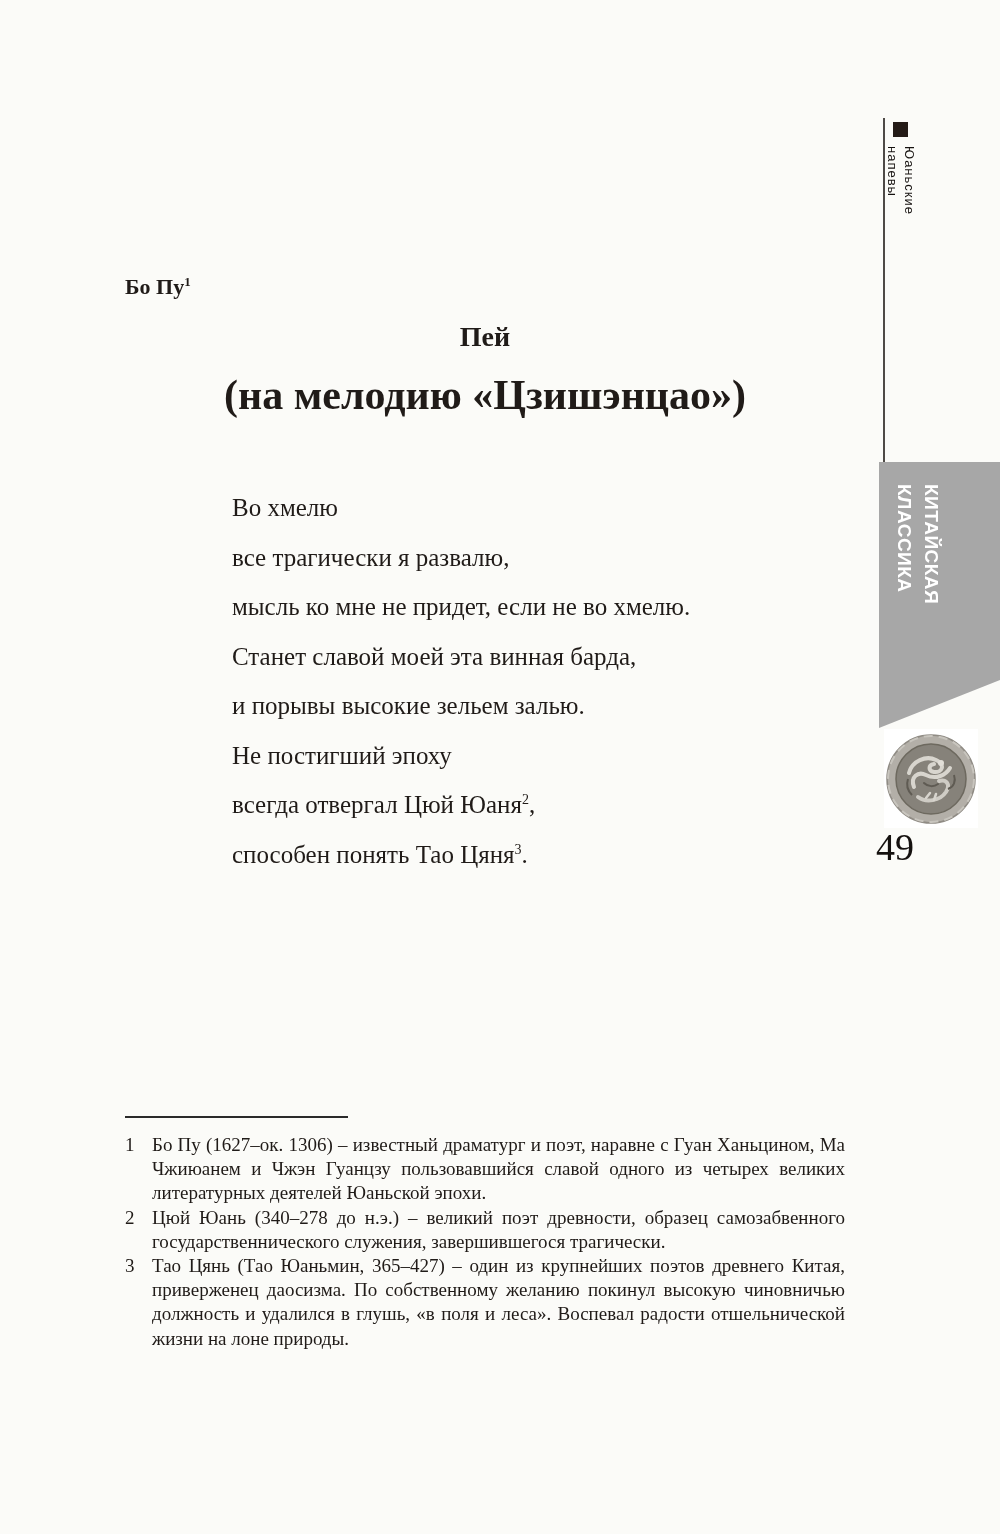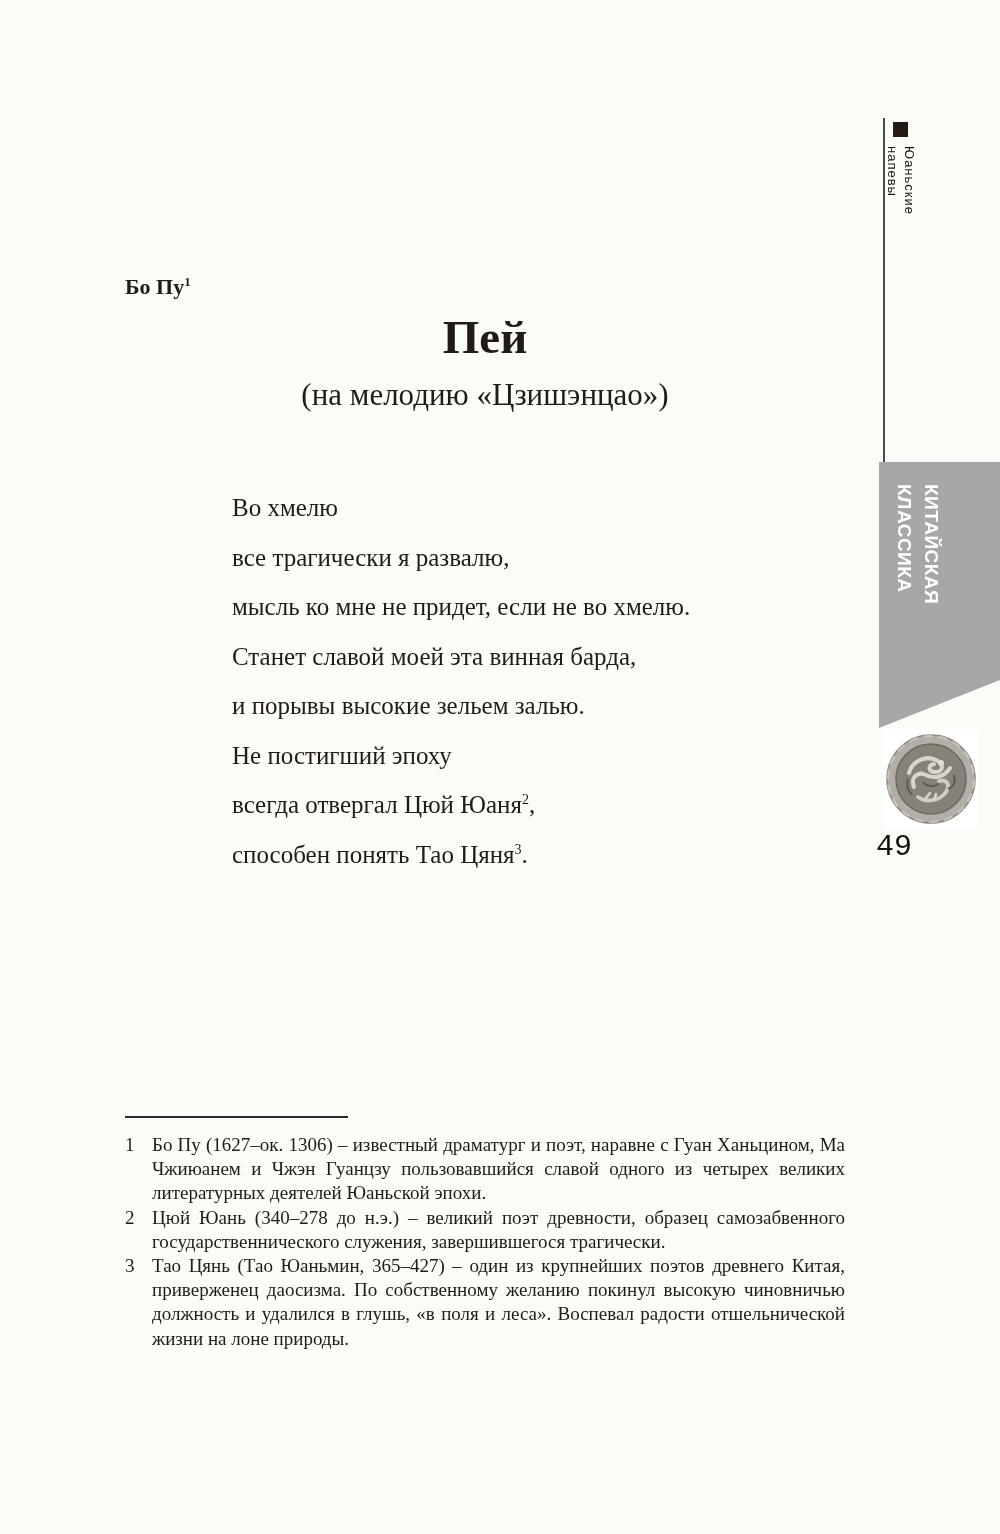--- a/index.html
+++ b/index.html
@@ -43,41 +43,41 @@
     font-family: "Liberation Sans", sans-serif;
     font-weight: bold; font-size: 19px; line-height: 27px;
     letter-spacing: 0.5px; white-space: pre-line; color: #ffffff;
   }
   .coin-photo {
     left: 884px; top: 729px; width: 94px; height: 99px;
     background: #ffffff;
   }
   .page-number {
     left: 876px; top: 829px;
-    font-family: Liberation Mono, monospace;
-    font-size: 30px; line-height: 36px; color: #15110f;
+    font-family: Liberation Serif, serif;
+    font-size: 38px; line-height: 36px; color: #15110f;
   }
 
   
   .author {
     left: 125px; top: 272px;
     font-size: 22px; line-height: 30px; font-weight: bold;
   }
   .author sup {
     font-size: 13px; line-height: 0; vertical-align: super;
   }
   .title {
     left: 125px; top: 314px; width: 720px;
     text-align: center;
-    font-size: 47px; line-height: 46px; font-weight: bold;
+    font-size: 28px; line-height: 46px; font-weight: bold;
   }
   .subtitle {
     left: 125px; top: 375px; width: 720px;
     text-align: center;
-    font-size: 31px; line-height: 40px; font-weight: normal;
+    font-size: 42px; line-height: 40px; font-weight: bold;
   }
   .poem {
     left: 232px; top: 483px; width: 620px;
     font-size: 25px; line-height: 49.5px;
   }
   .poem-line sup {
     font-size: 14px; line-height: 0; vertical-align: super;
   }
   .fn-rule {
     left: 125px; top: 1116px; width: 223px; height: 2px;

